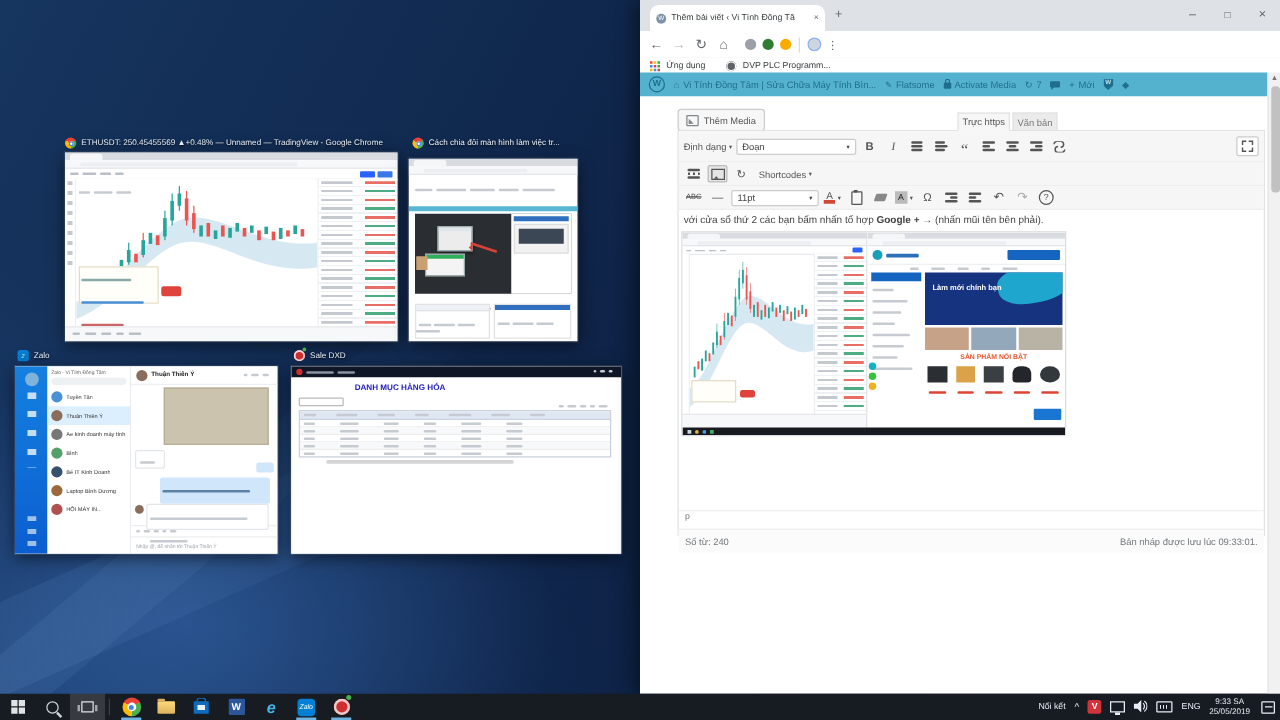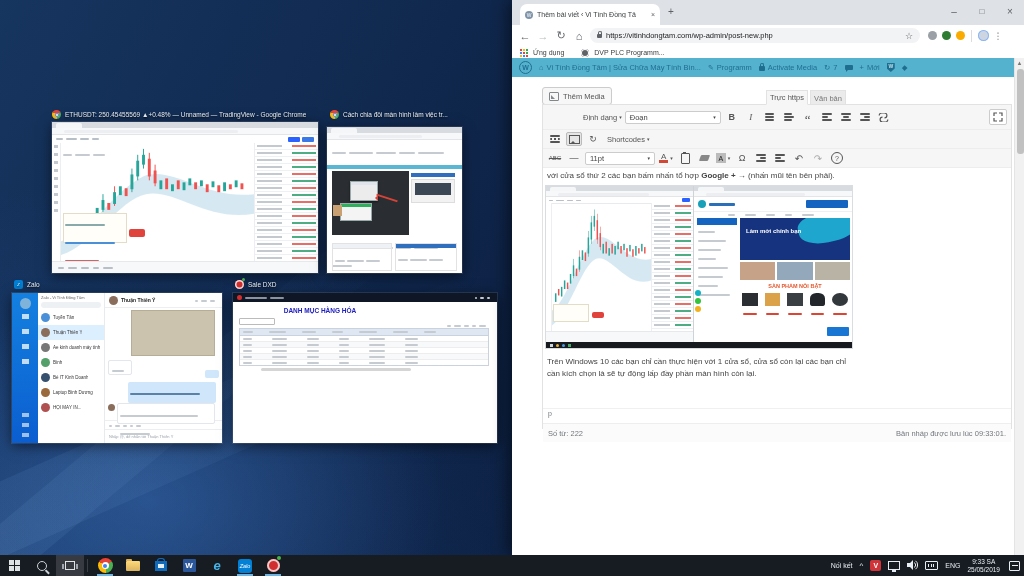--- a/index.html
+++ b/index.html
@@ -362,27 +362,20 @@
       <span style="position:absolute;left:156px;top:6px;font-size:10px;color:#5f6368;">+</span>
       <span class="wbtn" style="right:56px;">–</span>
       <span class="wbtn" style="right:28px;font-size:8px;">□</span>
       <span class="wbtn" style="right:0;">×</span>
     </div>
     <div class="toolbar">
       <span class="navic" style="margin-left:4px;">←</span>
       <span class="navic" style="color:#b8bcc0;">→</span>
       <span class="navic">↻</span>
       <span class="navic">⌂</span>
-      <div class="omni" style="width:330px;margin-left:2px;">
-        <span style="width:5px;height:4px;background:#5f6368;border-radius:1px;position:relative;flex:0 0 auto;">
-            <span style="position:absolute;left:0.5px;top:-2.5px;width:2px;height:2.5px;border:1px solid #5f6368;border-bottom:none;border-radius:2px 2px 0 0;"></span>
-          </span>
-        <span style="font-size:7.5px;color:#202124;white-space:nowrap;overflow:hidden;flex:1;">https://vitinhdongtam.com/wp-admin/post-new.php</span>
-        <span style="font-size:9px;color:#5f6368;">☆</span>
-      </div>
       <span class="extdot" style="background:#9aa0a6;margin-left:8px;"></span>
       <span class="extdot" style="background:#2e7d32;margin-left:5px;"></span>
       <span class="extdot" style="background:#f9ab00;margin-left:5px;"></span>
       <span style="width:1px;height:12px;background:#dadce0;margin:0 6px;"></span>
       <span style="width:11px;height:11px;border-radius:50%;background:#cdd6e0;box-shadow:inset 0 0 0 1px #8ab4f8;"></span>
       <span class="navic" style="font-size:9px;">⋮</span>
     </div>
     <div class="bookbar">
       <span style="width:8px;height:8px;display:grid;grid-template-columns:repeat(3,2px);grid-template-rows:repeat(3,2px);gap:1px;">
           <i style="background:#ea4335"></i>
@@ -401,21 +394,21 @@
     </div>
 
     <div class="adminbar">
       <span class="wplogo">W</span>
       <span class="ab-item">
           <span>⌂</span>
           <span>Vi Tính Đồng Tâm | Sửa Chữa Máy Tính Bìn...</span>
         </span>
       <span class="ab-item">
           <span style="font-size:7px;">✎</span>
-          <span>Programm</span>
+          <span>Flatsome</span>
         </span>
       <span class="ab-item">
           <span class="lockic"></span>
           <span>Activate Media</span>
         </span>
       <span class="ab-item">
           <span>↻</span>
           <span>7</span>
         </span>
       <span class="ab-item">
@@ -447,21 +440,21 @@
     <div class="edtab" style="left:254px;width:42px;background:#f6f6f6;border-bottom:1px solid #f6f6f6;z-index:2;">
         <span>Trực https</span>
       </div>
     <div class="edtab" style="left:298px;width:36px;background:#ebebeb;color:#777;">
         <span>Văn bản</span>
       </div>
 
     <div class="edwrap">
 
       <div class="mrow">
-        <span style="font-size:7.5px;color:#555;display:flex;gap:2px;align-items:center;margin-left:36px;">
+        <span style="font-size:7.5px;color:#555;display:flex;gap:2px;align-items:center;">
             <span>Định dạng</span>
             <span style="font-size:5px;">▾</span>
           </span>
         <span class="sel" style="width:96px;">
             <span>Đoạn</span>
             <span style="font-size:5px;">▾</span>
           </span>
         <span class="ic" style="font-weight:bold;">B</span>
         <span class="ic" style="font-style:italic;font-family:'Liberation Serif',serif;">I</span>
         <span class="ic">
@@ -666,26 +659,25 @@
           </div>
 
           <div style="position:absolute;left:0;bottom:0;width:100%;height:6px;background:#171b20;display:flex;align-items:center;gap:3px;padding:0 4px;box-sizing:border-box;">
             <span style="width:3px;height:3px;background:#cfd6dd;"></span>
               <span style="width:3px;height:3px;border-radius:50%;background:#e8b23c;"></span>
               <span style="width:3px;height:3px;border-radius:50%;background:#4a9de2;"></span>
               <span style="width:3px;height:3px;background:#4a6;"></span>
           </div>
         </div>
 
-        <div class="edpara" style="position:absolute;left:4px;top:188px;width:312px;line-height:1.45;">Trên Windows 10 các bạn chỉ cần thực hiện với 1 cửa sổ, cửa sổ còn lại các bạn chỉ cần kích chọn là sẽ tự động lấp đầy phần màn hình còn lại.</div>
       </div>
 
       <div class="pathrow">p</div>
       <div class="statusrow">
-        <span>Số từ: 222</span>
+        <span>Số từ: 240</span>
         <span>Bản nháp được lưu lúc 09:33:01.</span>
       </div>
     </div>
   </div>
 
   <div class="taskbar">
     <div class="tbslot">
       <span style="display:grid;grid-template-columns:5px 5px;grid-template-rows:5px 5px;gap:1px;">
           <i style="background:#dfe3e6;"></i>
           <i style="background:#dfe3e6;"></i>

